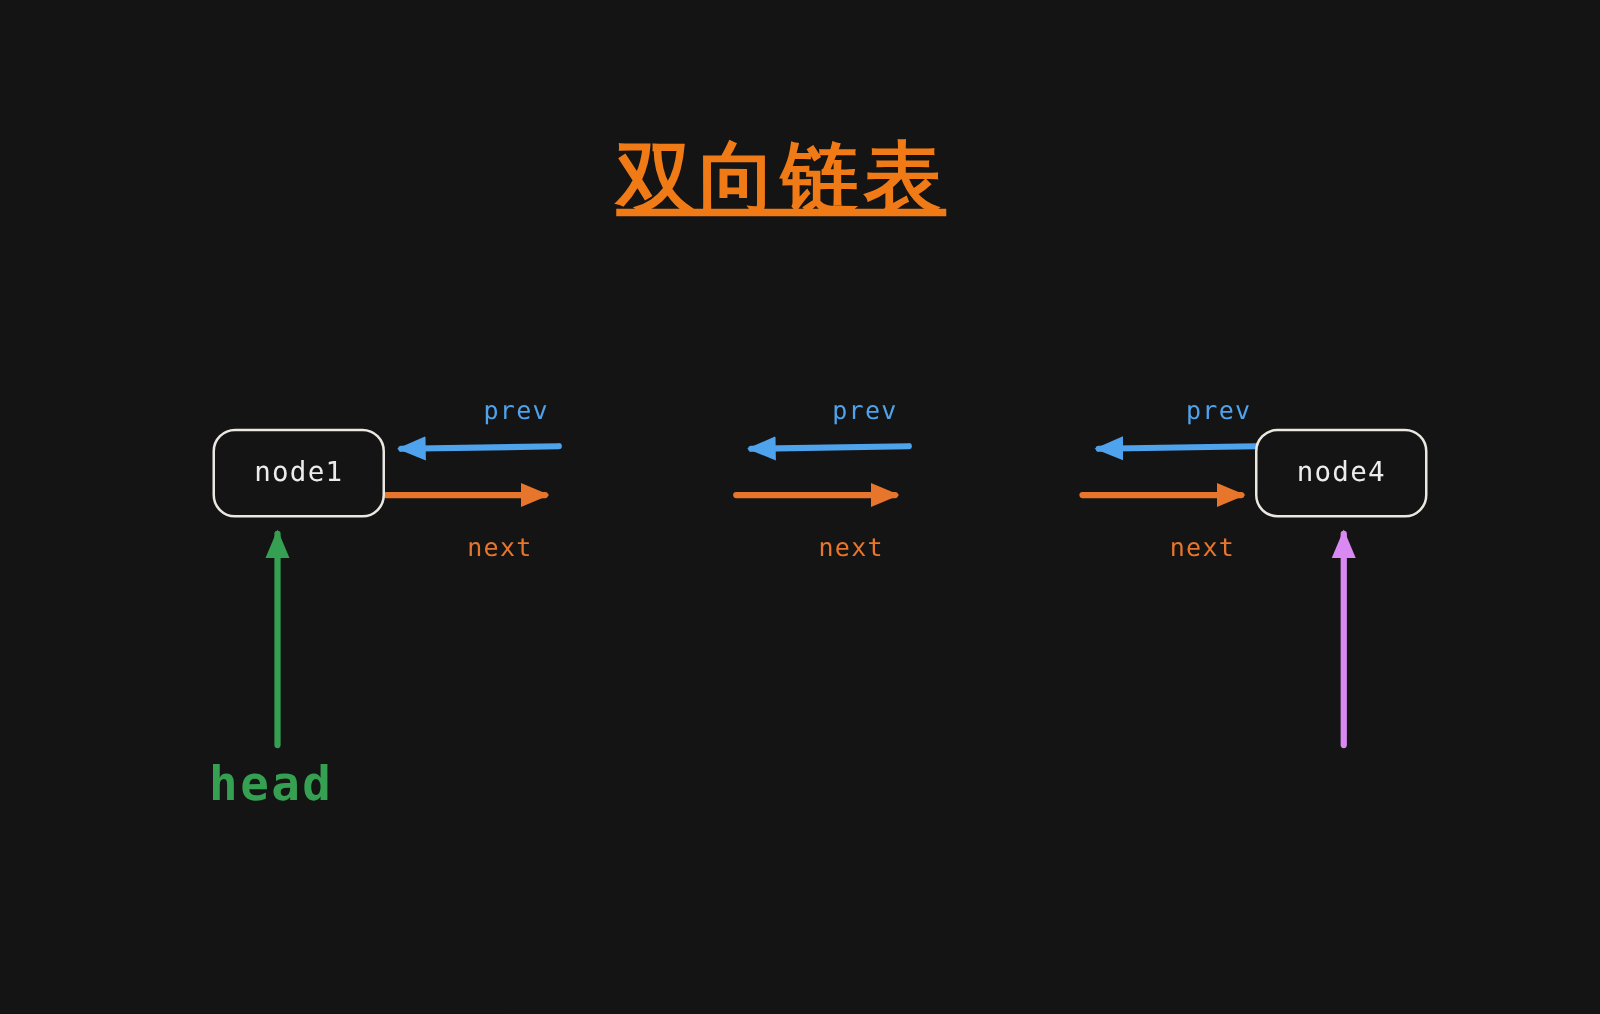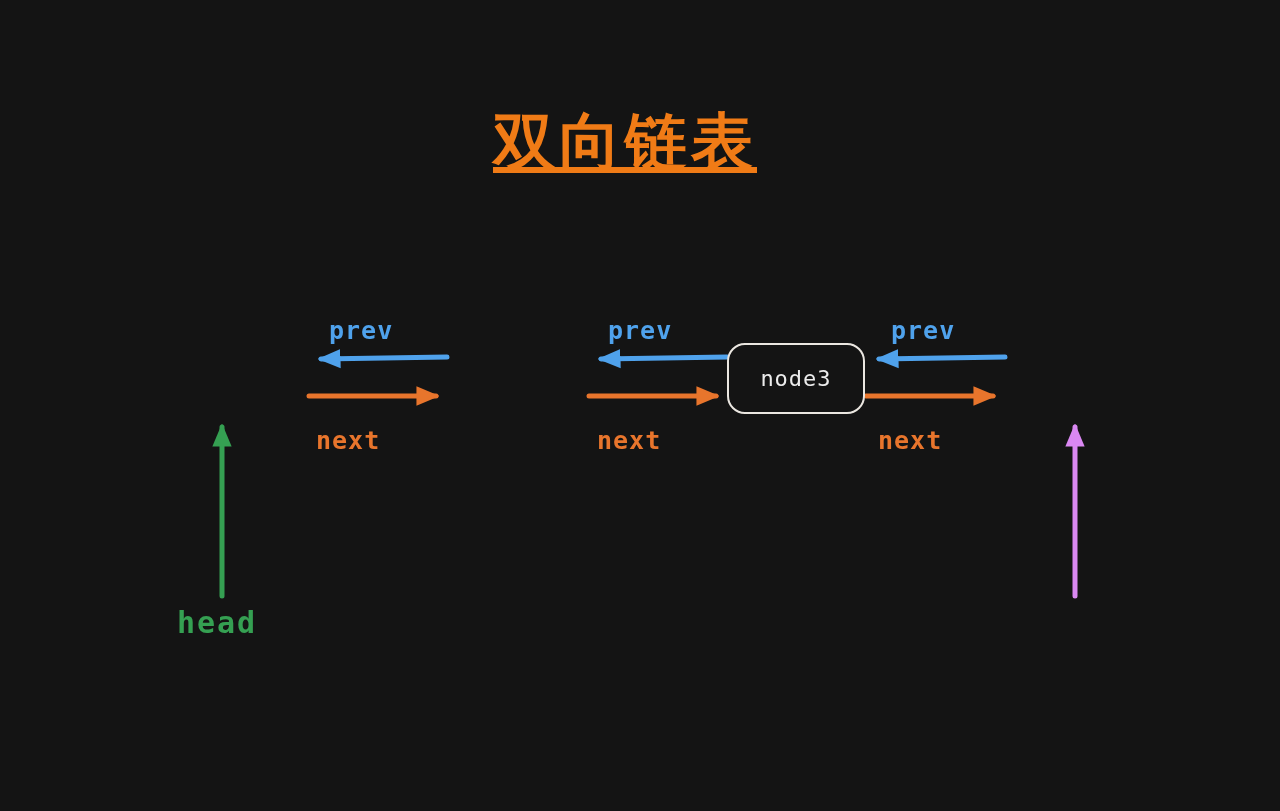--- a/index.html
+++ b/index.html
@@ -52,34 +52,34 @@
     box-sizing: border-box;
   }
   .node-label {
     color: #ececec;
     font-size: 22px;
     letter-spacing: 1px;
   }
   .edge-label {
     position: absolute;
     width: 110px;
-    text-align: left;
-    font-size: 25px;
-    font-weight: bold;
+    text-align: right;
+    font-size: 20px;
+    font-weight: normal;
     letter-spacing: 1px;
     white-space: nowrap;
   }
   .prev-label { color: #4fa2ec; top: 316px; }
   .next-label { color: #e8752c; top: 426px; }
   .pointer-label {
     position: absolute;
     top: 605px;
     width: 130px;
     text-align: center;
-    font-size: 30px;
+    font-size: 38px;
     font-weight: bold;
     letter-spacing: 2px;
   }
   .head-label { color: #35a052; left: 152px; }
   .tail-label { color: #da88f2; left: 1013px; }
 </style>
 </head>
 <body>
 
 <div class="canvas">
@@ -107,22 +107,25 @@
     <line class="arrow-line" x1="1005" y1="357" x2="879" y2="359" stroke="#4fa2ec" marker-end="url(#ah-prev)"></line>
 
     <line class="arrow-line" x1="309" y1="396" x2="436" y2="396" stroke="#e8752c" marker-end="url(#ah-next)"></line>
     <line class="arrow-line" x1="589" y1="396" x2="716" y2="396" stroke="#e8752c" marker-end="url(#ah-next)"></line>
     <line class="arrow-line" x1="866" y1="396" x2="993" y2="396" stroke="#e8752c" marker-end="url(#ah-next)"></line>
 
     <line class="arrow-line" x1="222" y1="596" x2="222" y2="427" stroke="#35a052" marker-end="url(#ah-head)"></line>
     <line class="arrow-line" x1="1075" y1="596" x2="1075" y2="427" stroke="#da88f2" marker-end="url(#ah-tail)"></line>
   </svg>
 
-  <div class="node" style="left:727px">
-    <span class="node-label">node3</span>
+  <div class="node" style="left:170px">
+    <span class="node-label">node1</span>
+  </div>
+  <div class="node" style="left:1004px">
+    <span class="node-label">node4</span>
   </div>
 
   <div class="edge-label prev-label" style="left:329px">prev</div>
   <div class="edge-label prev-label" style="left:608px">prev</div>
   <div class="edge-label prev-label" style="left:891px">prev</div>
 
   <div class="edge-label next-label" style="left:316px">next</div>
   <div class="edge-label next-label" style="left:597px">next</div>
   <div class="edge-label next-label" style="left:878px">next</div>
 

